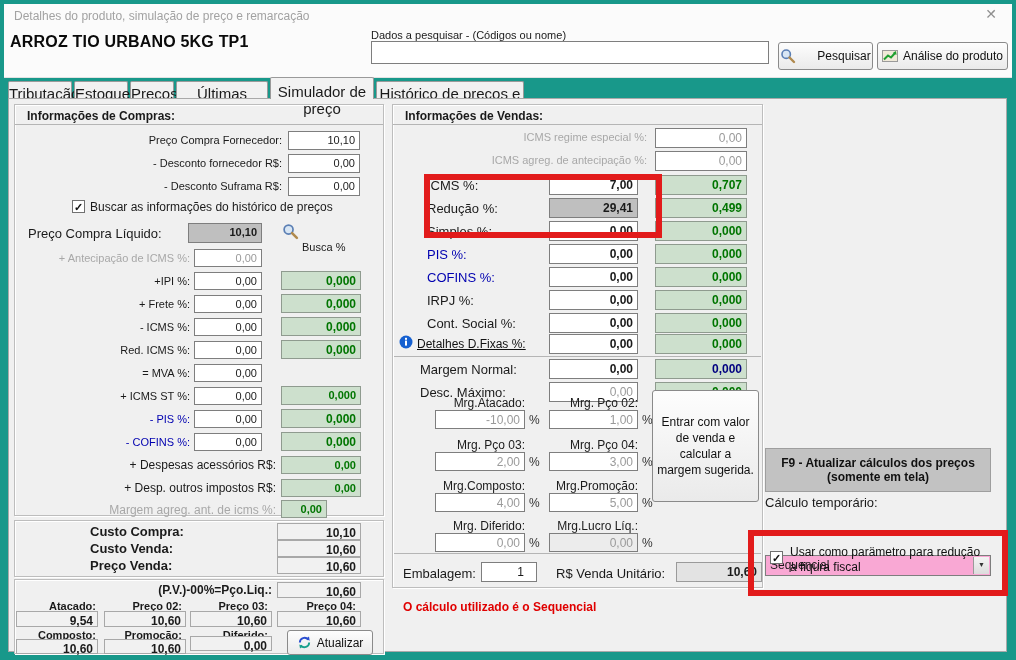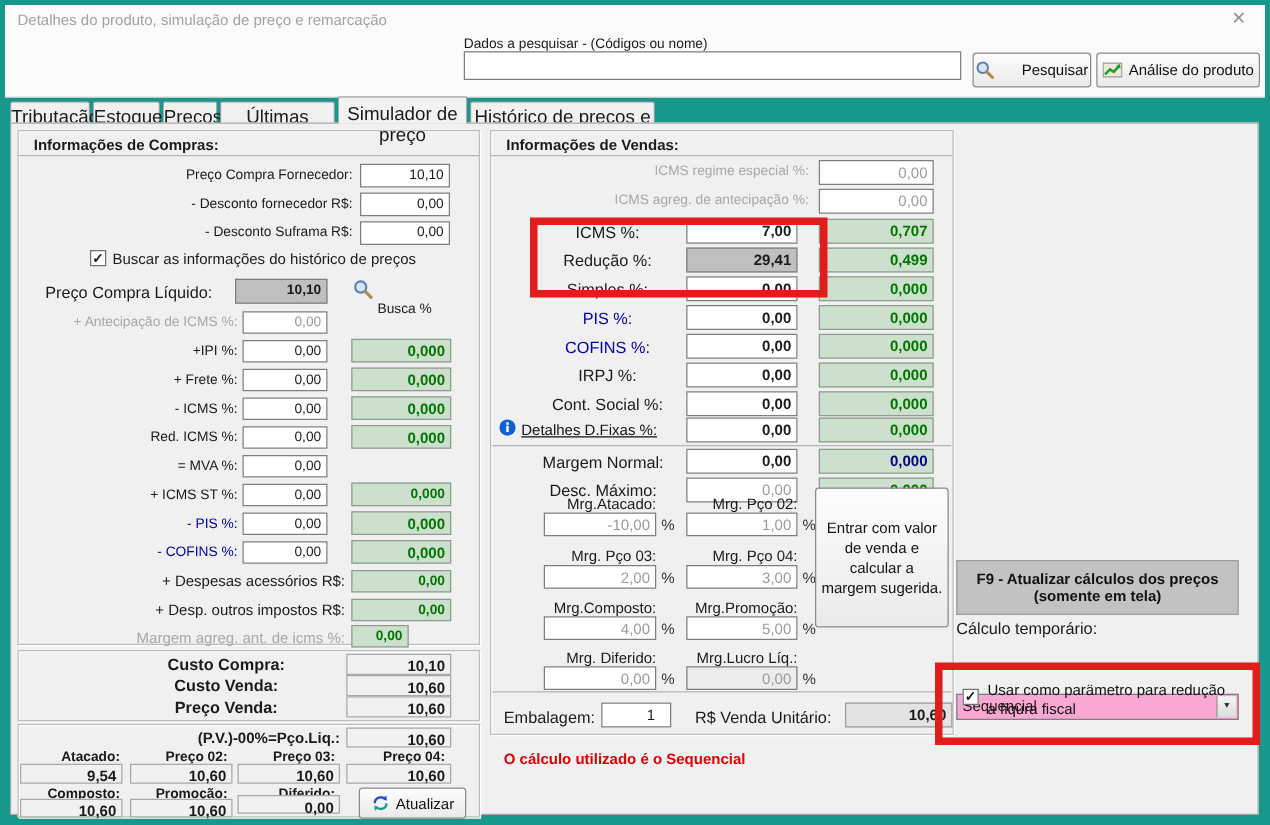--- a/index.html
+++ b/index.html
@@ -13,21 +13,21 @@
   .srchlbl{left:371px;top:29px;font-size:11px;}
   .sunken{background:#fff;border:1px solid #7e7e7e;}
   .srchinput{left:371px;top:41px;width:396px;height:21px;}
   .btn{background:linear-gradient(#fdfdfd,#eaeaea);border:1px solid #8a8a8a;border-radius:3px;display:flex;align-items:center;justify-content:center;gap:5px;font-size:12px;color:#111;}
   .tab{background:#f1f1f1;border:1px solid #9a9a9a;border-bottom:none;border-radius:2px 2px 0 0;text-align:center;font-size:15px;padding-top:3px;box-sizing:border-box;height:18px;top:81px;}
   .tab.active{top:77px;height:22px;padding-top:5px;background:#f2f2f2;z-index:3;}
   .content{left:8px;top:98px;width:999px;height:554px;background:#f0f0f0;border:1px solid #a9a9a9;box-sizing:border-box;}
   .gbox{border:1px solid #bdbdbd;box-shadow:1px 1px 0 #ffffff inset, 1px 1px 0 #ffffff;background:#f0f0f0;box-sizing:border-box;}
   .ghdr{font-weight:bold;font-size:12px;padding:4px 0 0 12px;border-bottom:1px solid #b5b5b5;height:20px;box-sizing:border-box;}
   .lbl{text-align:right;font-size:11px;white-space:nowrap;}
-  .lbl13{text-align:center;font-size:13px;white-space:nowrap;}
+  .lbl13{text-align:left;font-size:13px;white-space:nowrap;}
   .lbl12{text-align:right;font-size:12px;white-space:nowrap;}
   .glabel{color:#a8a8a8;}
   .bluelabel{color:#0000b0;}
   .field{border:1px solid #7e7e7e;background:#fff;text-align:right;padding:2px 4px 0 0;box-sizing:border-box;font-size:11px;}
   .field.bold{font-weight:bold;font-size:12px;}
   .field.graytxt{color:#9a9a9a;}
   .field.grayed{background:#bfbfbf;font-weight:bold;font-size:12px;}
   .field.flat{background:#f1f1f1;border:1px solid #a8a8a8;font-weight:bold;font-size:12px;}
   .field.dflat{background:#e3e3e3;border:1px solid #9a9a9a;font-weight:bold;font-size:12px;}
   .green{border:1px solid #8f9b8f;background:#cde0cd;color:#007500;font-weight:bold;text-align:right;padding:2px 4px 0 0;box-sizing:border-box;font-size:12px;}
@@ -48,20 +48,21 @@
 </head>
 <body>
 
 <div class="page">
 
   <div class="abs titlebar"></div>
   <div class="abs wtitle">Detalhes do produto, simulação de preço e remarcação</div>
   <div class="abs closex">✕</div>
 
   <div class="abs headerband"></div>
+  <div class="abs product">ARROZ TIO URBANO 5KG TP1</div>
   <div class="abs srchlbl">Dados a pesquisar - (Códigos ou nome)</div>
   <div class="abs sunken srchinput"></div>
   <div class="abs btn" style="left:778px;top:42px;width:93px;height:26px;gap:21px;">
     <span>
         <svg width="16" height="16" viewBox="0 0 16 16">
           <circle cx="6.2" cy="6.2" r="4.2" fill="#d8e6f4" stroke="#5b7fb4" stroke-width="1.6"></circle>
           <line x1="9.5" y1="9.5" x2="14" y2="14" stroke="#b08a4e" stroke-width="2.4" stroke-linecap="round"></line>
         </svg>
       </span>
     <span>Pesquisar</span>

